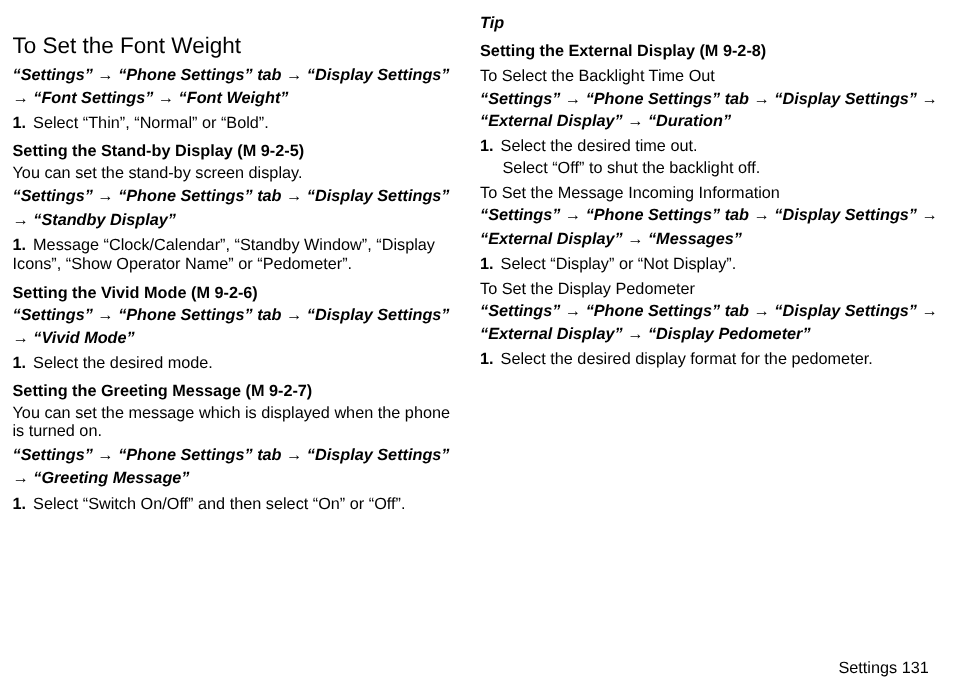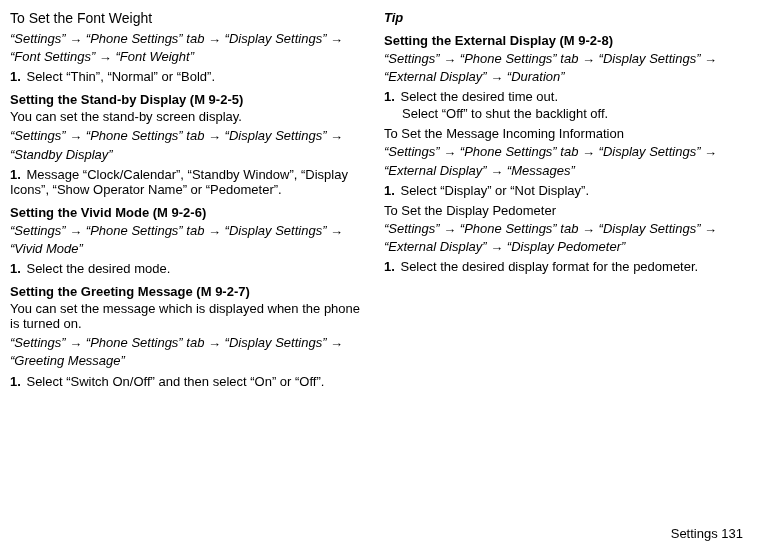--- a/index.html
+++ b/index.html
@@ -36,21 +36,21 @@
     }
     .section-title:first-child {
       margin-top: 0;
     }
     .intro-text {
       font-size: 13px;
       margin-bottom: 3px;
     }
     .nav-path {
       font-style: italic;
-      font-weight: normal;
+      font-weight: bold;
       font-size: 13px;
       margin-bottom: 3px;
       line-height: 1.4;
     }
     .step {
       font-size: 13px;
       margin-left: 0;
       margin-bottom: 2px;
     }
     .step-num {
@@ -85,23 +85,24 @@
       margin-bottom: 2px;
     }
     .footer {
       position: absolute;
       bottom: 10px;
       right: 24px;
       font-size: 13px;
       color: #000;
     }
     .page-header {
-      font-size: 14px;
+      font-size: 18px;
       font-weight: normal;
       margin-bottom: 4px;
+      margin-top: 16px;
     }
   </style>
 </head>
 <body>
 
 <div class="page">
 
   <div class="col-left">
 
     <p class="page-header">To Set the Font Weight</p>
@@ -137,20 +138,21 @@
     </p>
 
   </div>
 
   <div class="col-right">
 
     <p class="tip-label">Tip</p>
 
     <p class="section-title">Setting the External Display&nbsp;(M 9-2-8)</p>
 
+    <p class="subsection-title">To Select the Backlight Time Out</p>
     <p class="nav-path">“Settings” → “Phone Settings” tab → “Display Settings” → “External Display” → “Duration”</p>
     <p class="step">
       <span class="step-num">1.</span>
       <span class="step-content">Select the desired time out.</span>
     </p>
     <p class="sub-step">Select “Off” to shut the backlight off.</p>
 
     <p class="subsection-title">To Set the Message Incoming Information</p>
     <p class="nav-path">“Settings” → “Phone Settings” tab → “Display Settings” → “External Display” → “Messages”</p>
     <p class="step">

